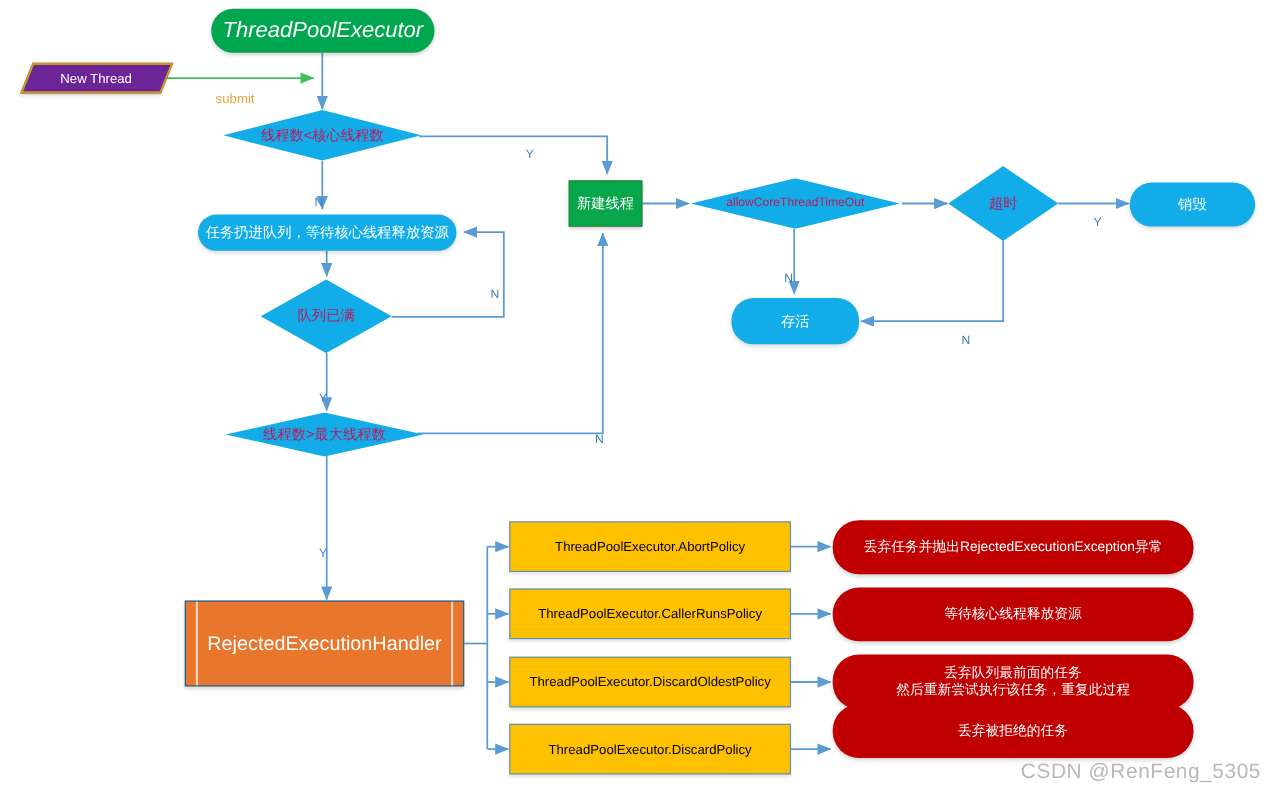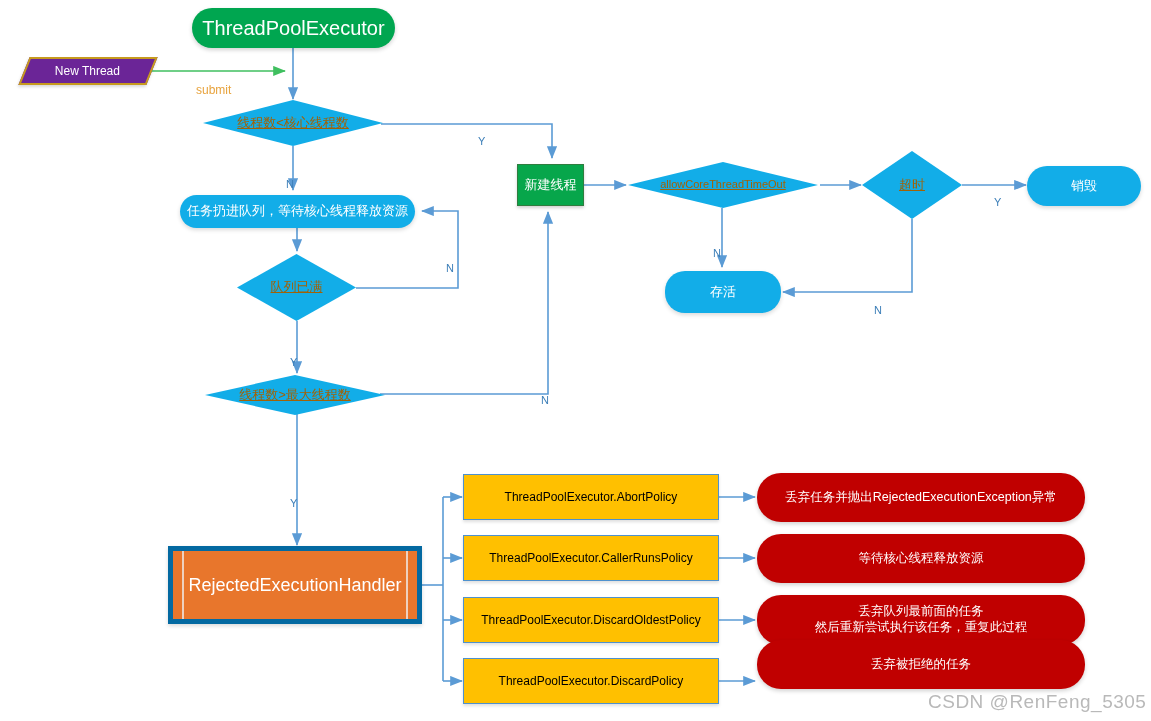--- a/index.html
+++ b/index.html
@@ -27,26 +27,26 @@
   .parallelogram{
     background:#6B2597;border:2px solid #C79A1E;color:#ffffff;
     transform:skewX(-22deg);
     box-shadow:0 2px 3px rgba(0,0,0,.15);
   }
   .parallelogram > span{transform:skewX(22deg);}
   .round-blue{
     background:#12ADE8;border-radius:20px;color:#ffffff;
     box-shadow:0 2px 4px rgba(0,0,0,.15);
   }
-  .diamond{color:#a16207;text-decoration:underline;}
+  .diamond{color:#be185d;}
   .diamond .dshape{position:absolute;left:0;top:0;width:100%;height:100%;}
   .diamond .dlabel{position:relative;z-index:2;}
 
   .rect-orange{
-    background:#E8762C;border:5px solid #0369a1;color:#ffffff;
+    background:#E8762C;border:1px solid #0369a1;color:#ffffff;
     box-shadow:0 2px 4px rgba(0,0,0,.15);
   }
   .rect-orange .bar{
     position:absolute;top:0;bottom:0;width:2px;background:#f0f0f0;opacity:.75;
   }
   .rect-orange .bar.l{left:9px;}
   .rect-orange .bar.r{right:9px;}
   .rect-orange .lbl{position:relative;z-index:2;}
 
   .rect-yellow{
@@ -121,21 +121,21 @@
       <path d="M719,558 L755,558" marker-end="url(#ah-blue)"></path>
       <path d="M719,620 L755,620" marker-end="url(#ah-blue)"></path>
       <path d="M719,681 L755,681" marker-end="url(#ah-blue)"></path>
     </g>
     <g stroke="#3FBF5F" stroke-width="1.6" fill="none">
 
       <path d="M145,71 L285,71" marker-end="url(#ah-green)"></path>
     </g>
   </svg>
 
-  <div class="node round-green" style="left:192px;top:8px;width:203px;height:40px;font-size:20px;">
+  <div class="node round-green" style="left:192px;top:8px;width:203px;height:40px;font-size:20px;font-style:italic;">
     <span>ThreadPoolExecutor</span>
   </div>
 
   <div class="node parallelogram" style="left:24px;top:57px;width:128px;height:28px;font-size:12px;">
     <span>New Thread</span>
   </div>
 
   <div class="edge-label submit" style="left:196px;top:64px;">submit</div>
 
   <div class="node diamond" style="left:203px;top:100px;width:180px;height:46px;font-size:13px;">

